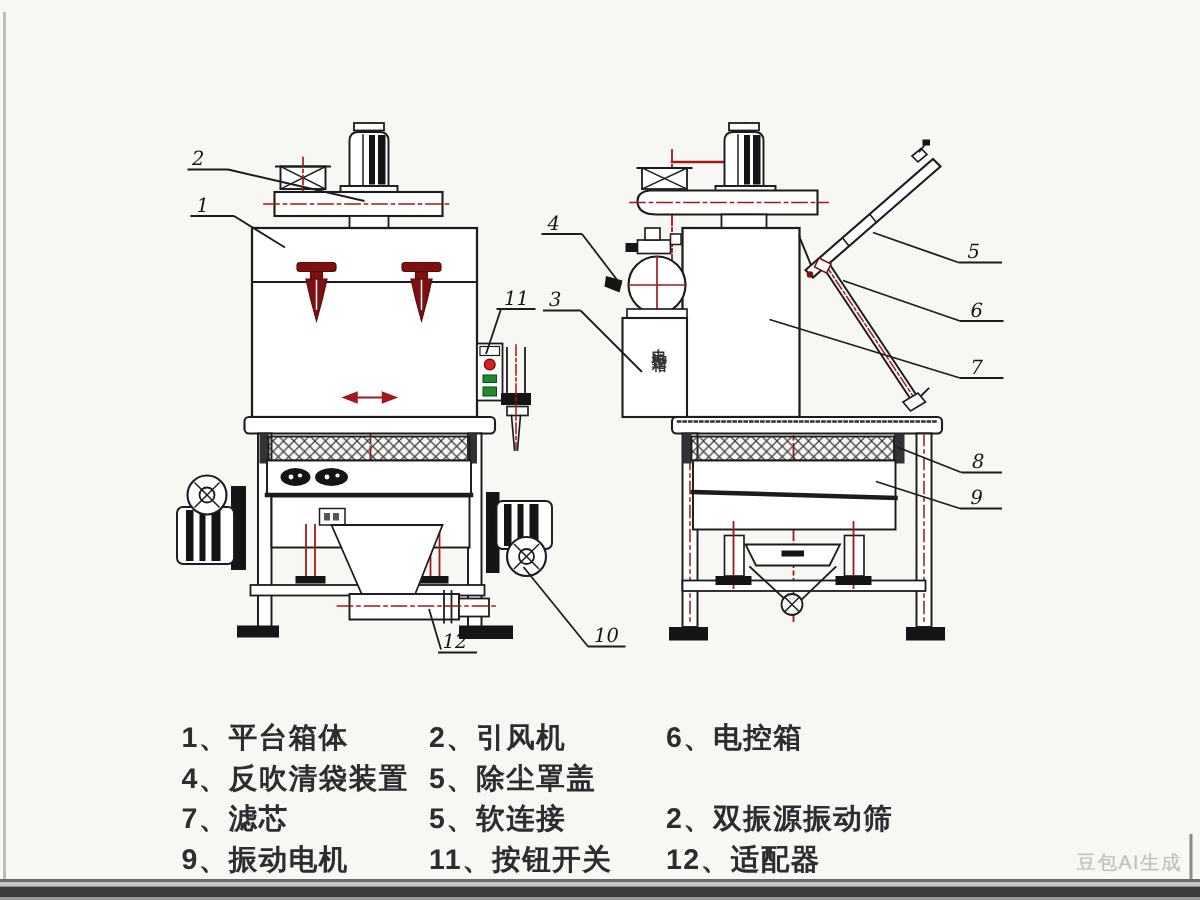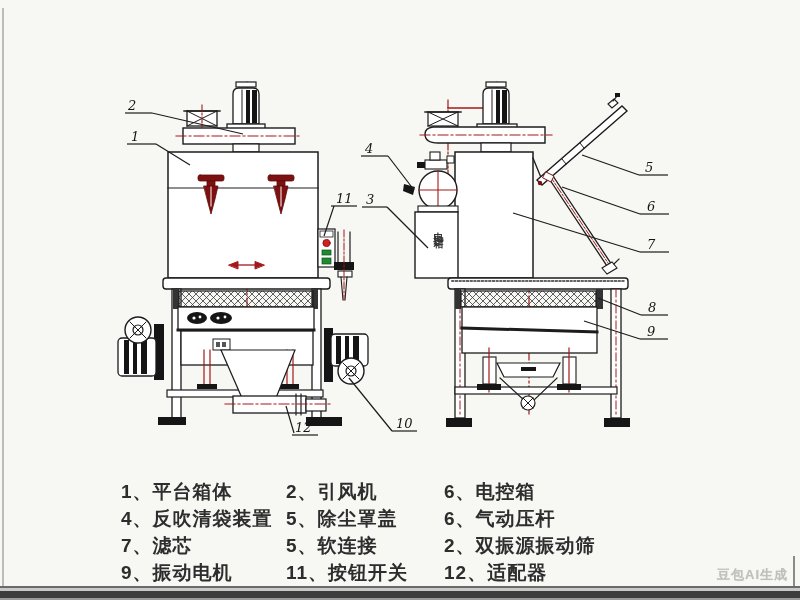--- a/index.html
+++ b/index.html
@@ -8,21 +8,21 @@
   .stage{position:absolute;inset:0;width:800px;height:600px;}
   svg text.callout{font:italic 13px "DejaVu Serif",serif;fill:#151515;}
   .legend{position:absolute;left:0;top:479px;width:800px;height:110px;color:#2d2d2d;
           font-weight:bold;font-size:19px;}
   .legend .cell{position:absolute;white-space:nowrap;letter-spacing:1px;}
   .c1{left:121px}.c2{left:286px}.c3{left:444px}
   .r1{top:0}.r2{top:27px}.r3{top:54px}.r4{top:81px}
   .ctrl-text{position:absolute;left:431px;top:224px;width:14px;height:56px;
              writing-mode:vertical-rl;text-orientation:upright;font-size:10px;
              line-height:14px;color:#333;letter-spacing:3px;font-weight:bold;}
-  .watermark{position:absolute;right:12px;top:566px;font-size:13px;font-weight:bold;
+  .watermark{position:absolute;right:12px;top:566px;font-size:13px;font-weight:normal;
              color:#bfbfbc;letter-spacing:1px;text-shadow:0 0 1px #d8d8d5;}
   .edge-left{position:absolute;left:2px;top:8px;width:2px;height:578px;background:#bcbcb9;}
   .edge-right{position:absolute;left:793px;top:556px;width:2px;height:30px;background:#8a8a88;}
   .bar1{position:absolute;left:0;top:586px;width:800px;height:2px;background:#6a6a6a;}
   .bar2{position:absolute;left:0;top:588px;width:800px;height:3px;background:#c8c8c6;}
   .bar3{position:absolute;left:0;top:591px;width:800px;height:7px;background:#3d3d3d;}
   .bar4{position:absolute;left:0;top:598px;width:800px;height:2px;background:#9a9a98;}
 </style>
 </head>
 <body>
@@ -337,21 +337,20 @@
 
 <div class="ctrl-text">电控箱</div>
 
 
 <div class="legend">
   <div class="cell c1 r1">1、平台箱体</div>
   <div class="cell c2 r1">2、引风机</div>
   <div class="cell c3 r1">6、电控箱</div>
   <div class="cell c1 r2">4、反吹清袋装置</div>
   <div class="cell c2 r2">5、除尘罩盖</div>
-  <div class="cell c3 r2">6、气动压杆</div>
   <div class="cell c1 r3">7、滤芯</div>
   <div class="cell c2 r3">5、软连接</div>
   <div class="cell c3 r3">2、双振源振动筛</div>
   <div class="cell c1 r4">9、振动电机</div>
   <div class="cell c2 r4">11、按钮开关</div>
   <div class="cell c3 r4">12、适配器</div>
 </div>
 
 
 <div class="watermark">豆包AI生成</div>

